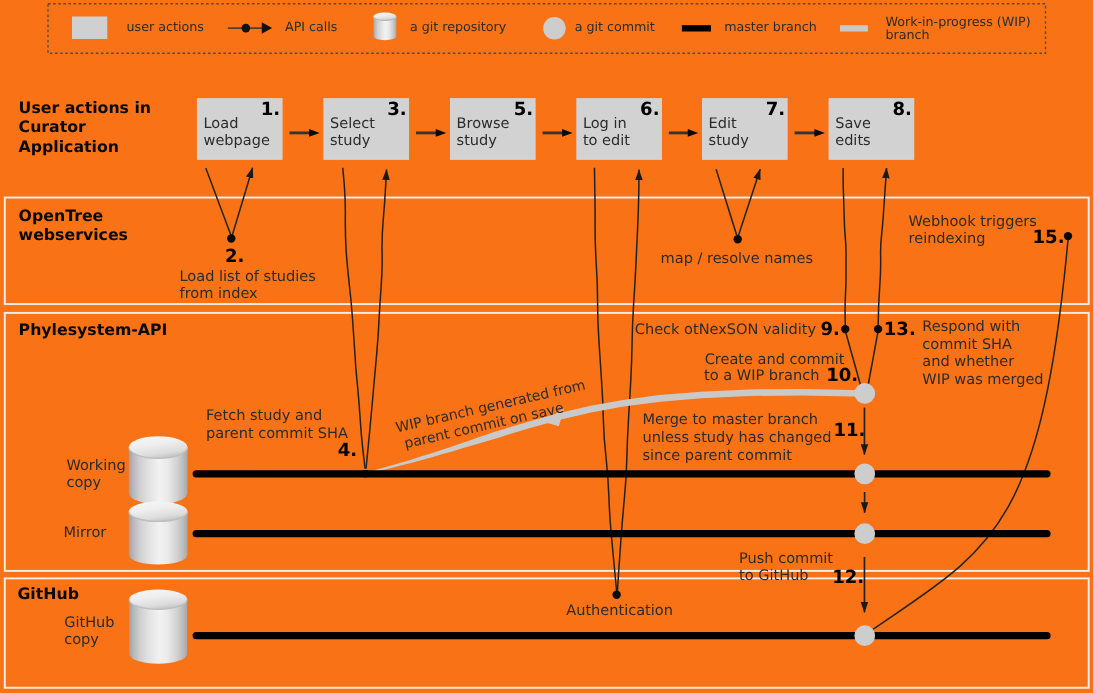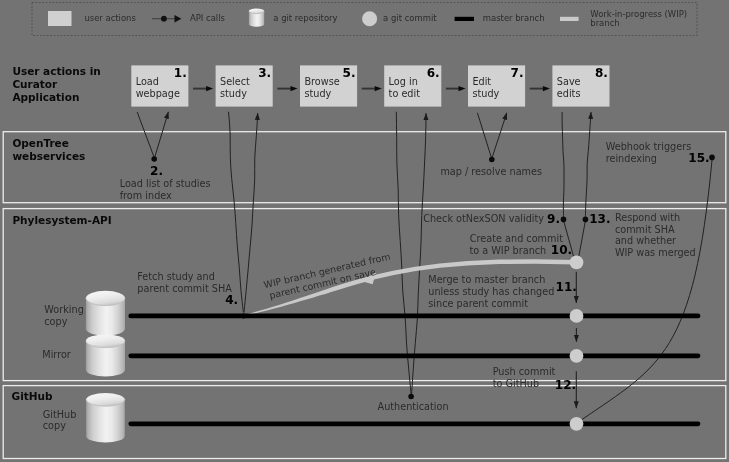--- a/index.html
+++ b/index.html
@@ -1,19 +1,19 @@
 <!DOCTYPE html>
 <html><head>
 <meta charset="utf-8">
 <title>Phylesystem / OpenTree curation workflow</title>
 <style>
   html,body{margin:0;padding:0;background:#ffffff;}
   body{width:729px;height:462px;overflow:hidden;
        font-family:"DejaVu Sans",sans-serif;}
-  #stage{position:relative;width:729px;height:462px;background:#737373;}
+  #stage{position:relative;width:729px;height:462px;background:#f97316;}
   svg#diagram{position:absolute;left:0;top:0;display:block;}
   text{font-family:"DejaVu Sans",sans-serif;fill:#2b2b2b;}
   .lbl{font-size:9.7px;fill:#2b2b2b;}
   .lgd{font-size:8.45px;fill:#2b2b2b;}
   .num{font-size:12.05px;font-weight:bold;fill:#000;}
   .hdr{font-size:10.5px;font-weight:bold;fill:#0a0a0a;}
   .boxlbl{font-size:9.7px;fill:#2b2b2b;}
   .wiptext{font-size:9.4px;fill:#2b2b2b;}
 </style>
 </head>

